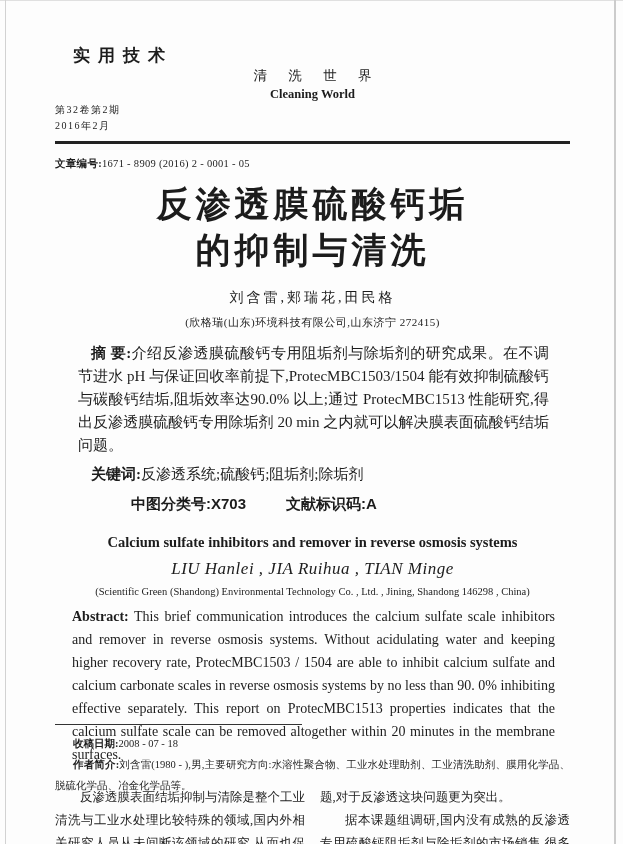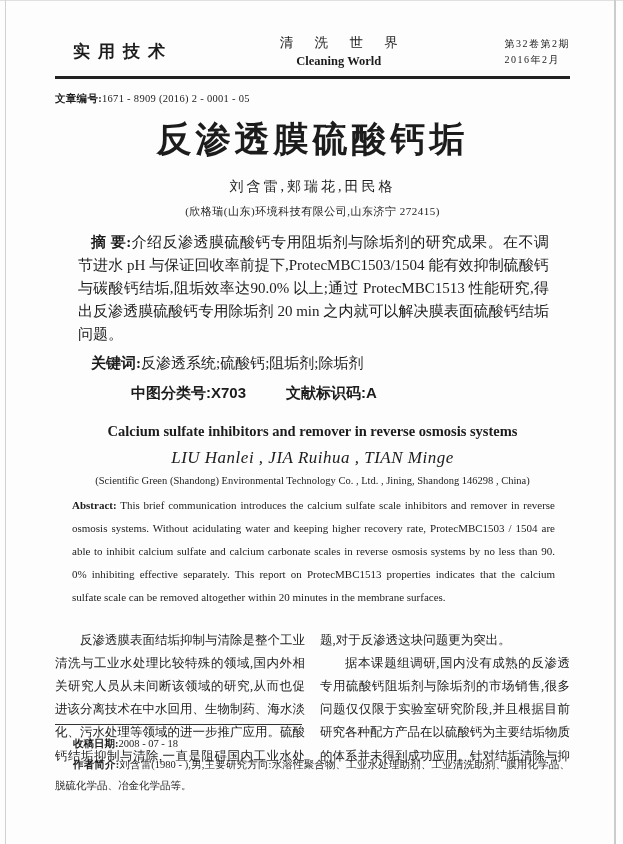--- a/index.html
+++ b/index.html
@@ -8,21 +8,21 @@
     background:#fdfdfd; color:#1c1c1c; overflow:hidden;
     font-family:"Liberation Serif","DejaVu Serif",serif;
   }
   .edge-left{position:absolute;left:5px;top:0;bottom:0;width:1px;background:#d2d2d2;}
   .edge-right{position:absolute;right:7px;top:0;bottom:0;width:2px;background:#cccccc;}
   .edge-top{position:absolute;left:0;top:0;right:0;height:1px;background:#e0e0e0;}
   .content{position:absolute;left:55px;right:53px;top:0;}
   .b{font-weight:bold;}
 
   
-  .jhead{display:flex;justify-content:space-between;align-items:center;margin-top:34px;}
+  .jhead{display:flex;justify-content:space-between;margin-top:44px;flex-direction:column;}
   .jhead-left{font-size:17px;letter-spacing:8px;font-weight:600;padding-left:18px;white-space:nowrap;}
   .jhead-center{text-align:center;}
   .jhead-cn{font-size:13.5px;letter-spacing:9px;padding-left:9px;}
   .jhead-en{font-size:12.5px;font-weight:bold;margin-top:2px;font-family:"Liberation Serif",serif;}
   .jhead-right{font-size:10px;line-height:16px;letter-spacing:1.5px;white-space:nowrap;}
   .head-rule{height:2.5px;background:#222;margin-top:7px;}
 
   .article-no{margin-top:13px;font-size:10.5px;letter-spacing:0.3px;}
 
   
@@ -36,21 +36,21 @@
   .abs-block p{margin:6px;font-size:15px;line-height:23px;text-align:justify;}
   .ti{text-indent:13px;}
   .clc-pair{margin-right:40px;padding-left:40px;}
   .clc-line{font-family:"Liberation Sans","DejaVu Sans",sans-serif;font-size:11px;font-weight:bold;}
 
   
   .en-title{margin-top:19px;text-align:center;font-weight:bold;font-size:14.5px;}
   .en-authors{margin-top:8px;text-align:center;font-style:italic;font-size:17px;letter-spacing:0.5px;}
   .en-affil{margin-top:7px;text-align:center;font-size:10.5px;}
   .en-abs{margin:8px 15px 0 17px;}
-  .en-abs p{margin:0;font-size:11px;line-height:23px;text-align:justify;}
+  .en-abs p{margin:0;font-size:14px;line-height:23px;text-align:justify;}
 
   
   .columns{margin-top:20px;display:flex;gap:15px;height:138px;overflow:hidden;}
   .col{flex:1;font-size:12.5px;line-height:23.2px;text-align:justify;}
   .col p{margin:0;}
   .indent2{text-indent:2em;}
 
   
   .footnote{position:absolute;left:55px;right:53px;top:724px;font-size:10.5px;line-height:21px;}
   .fn-rule{width:247px;height:1px;background:#333;}
@@ -79,20 +79,21 @@
       </div>
     </div>
     <div class="head-rule"></div>
 
     <div class="article-no">
       <span class="b">文章编号:</span><span>1671 - 8909 (2016) 2 - 0001 - 05</span>
     </div>
 
     <div class="cn-title">
       <div>反渗透膜硫酸钙垢</div>
+      <div>的抑制与清洗</div>
     </div>
     <div class="cn-authors">刘含雷,郏瑞花,田民格</div>
     <div class="cn-affil">(欣格瑞(山东)环境科技有限公司,山东济宁 272415)</div>
 
     <div class="abs-block">
       <p class="ti"><span class="b">摘  要:</span><span>介绍反渗透膜硫酸钙专用阻垢剂与除垢剂的研究成果。在不调节进水 pH 与保证回收率前提下,ProtecMBC1503/1504 能有效抑制硫酸钙与碳酸钙结垢,阻垢效率达90.0% 以上;通过 ProtecMBC1513 性能研究,得出反渗透膜硫酸钙专用除垢剂 20 min 之内就可以解决膜表面硫酸钙结垢问题。</span></p>
       <p class="ti"><span class="b">关键词:</span><span>反渗透系统;硫酸钙;阻垢剂;除垢剂</span></p>
       <p class="ti clc-line"><span class="clc-pair">中图分类号:X703</span><span>文献标识码:A</span></p>
     </div>
 

